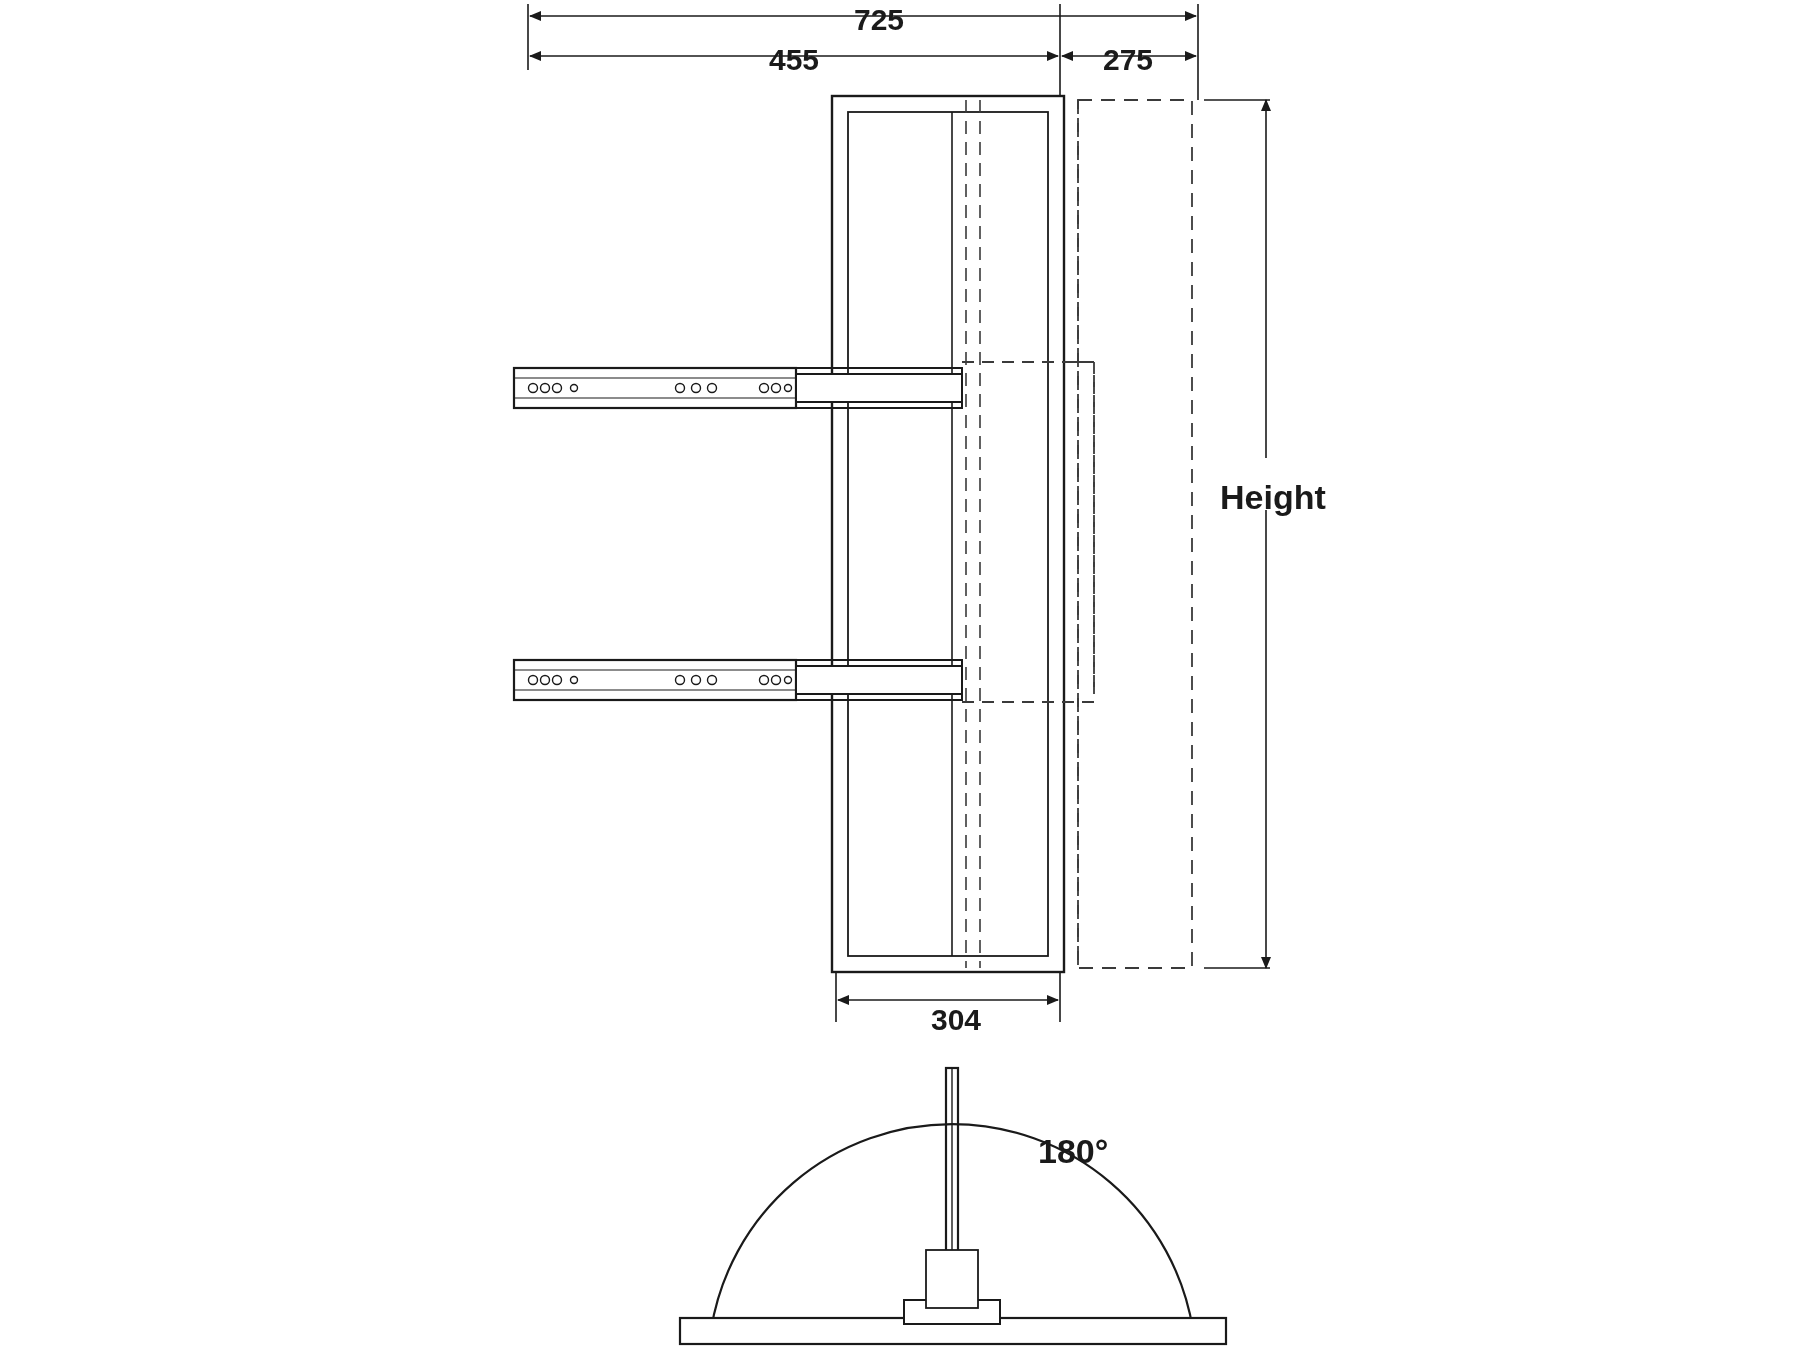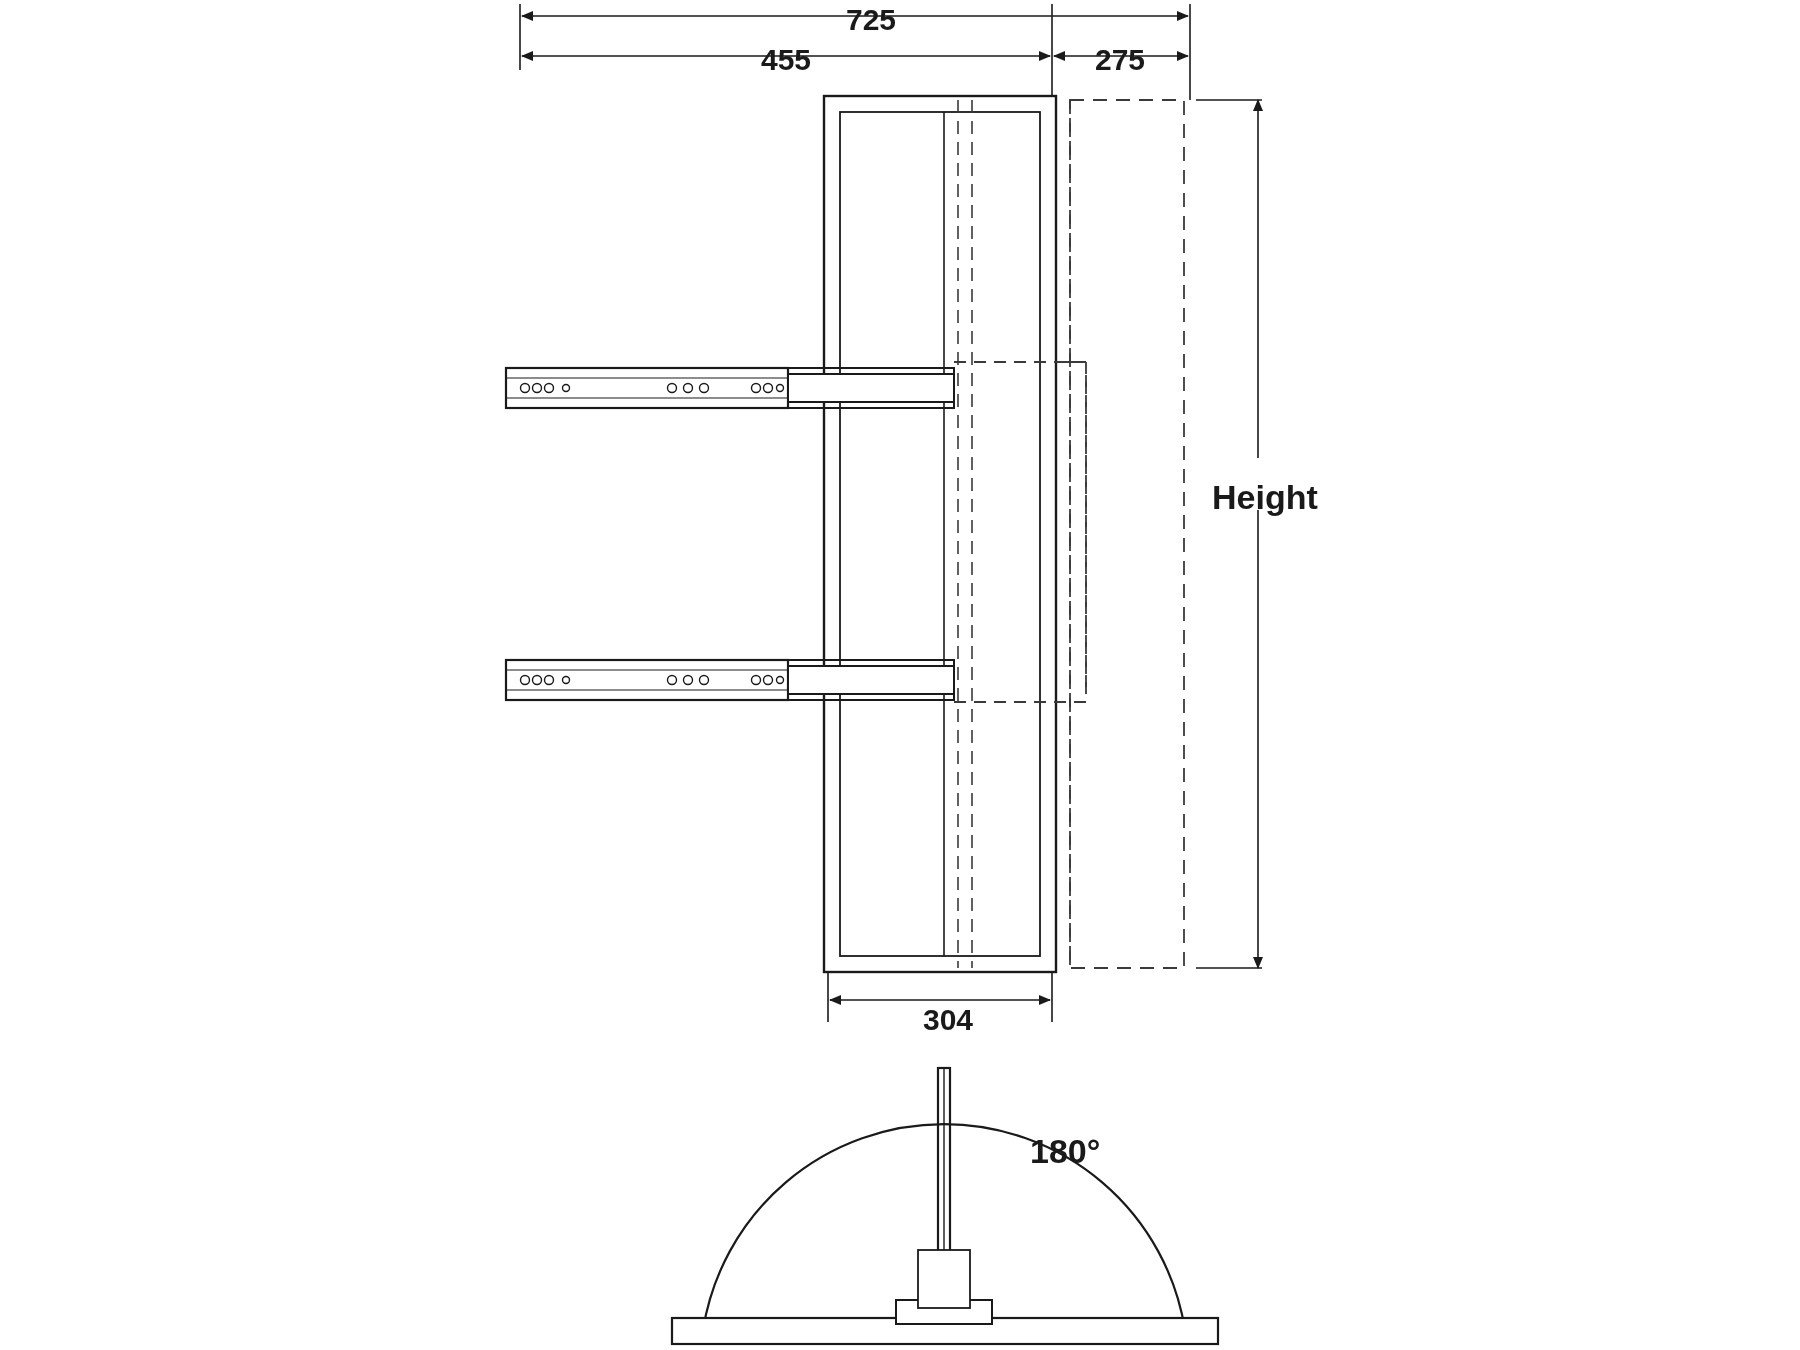--- a/index.html
+++ b/index.html
@@ -9,21 +9,21 @@
   }
   body {
     width: 1800px;
     height: 1350px;
     font-family: "Liberation Sans", sans-serif;
     position: relative;
     overflow: hidden;
   }
   #stage {
     position: absolute;
-    left: 0; top: 0;
+    left: 8px; top: 0;
     width: 1608px;
     height: 1350px;
   }
   svg#drawing {
     display: block;
     width: 1800px;
     height: 1350px;
   }
   .dim-text {
     font-family: "Liberation Sans", sans-serif;

